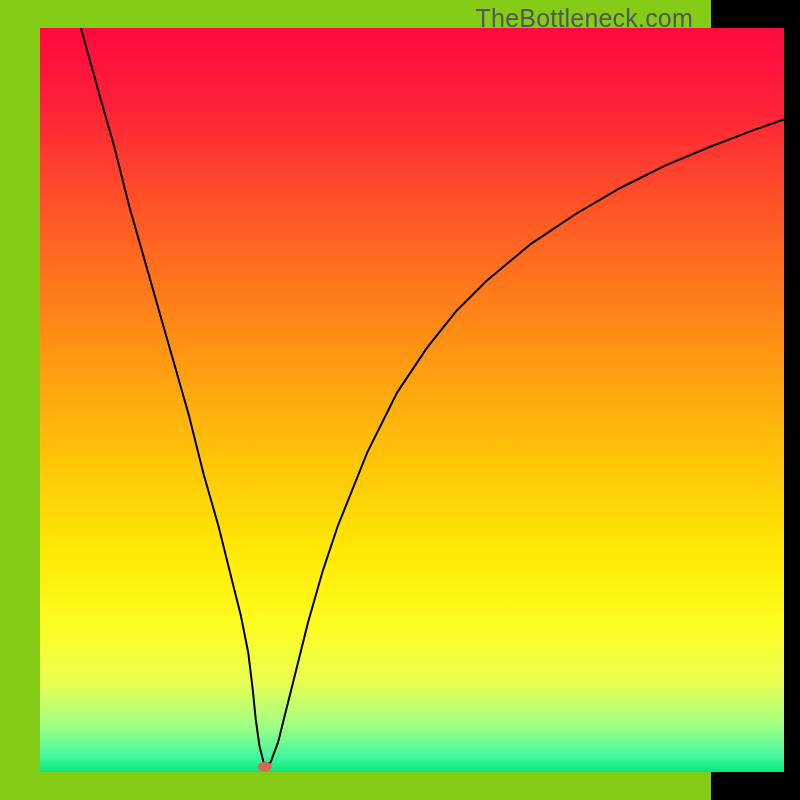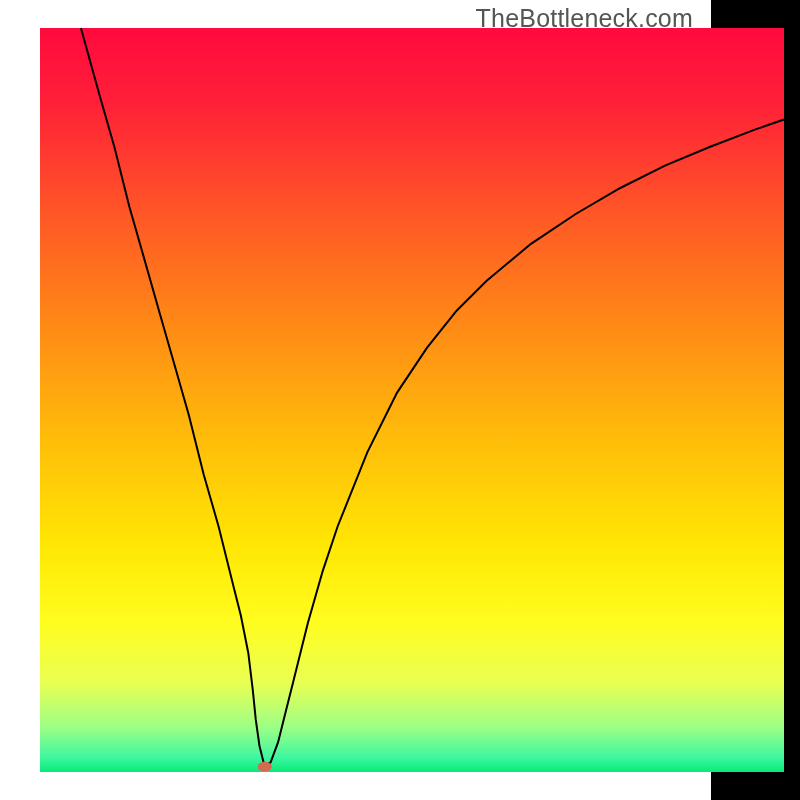--- a/index.html
+++ b/index.html
@@ -8,21 +8,21 @@
     width: 800px;
     height: 800px;
     overflow: hidden;
     background: #000;
     font-family: Arial, Helvetica, sans-serif;
   }
   .frame {
     position: relative;
     width: 711px;
     height: 800px;
-    background: #ffffff;
+    background: #84cc16;
   }
   .plot-area {
     position: absolute;
     left: 40px;
     top: 28px;
     width: 744px;
     height: 744px;
     overflow: visible;
   }
   .watermark {

